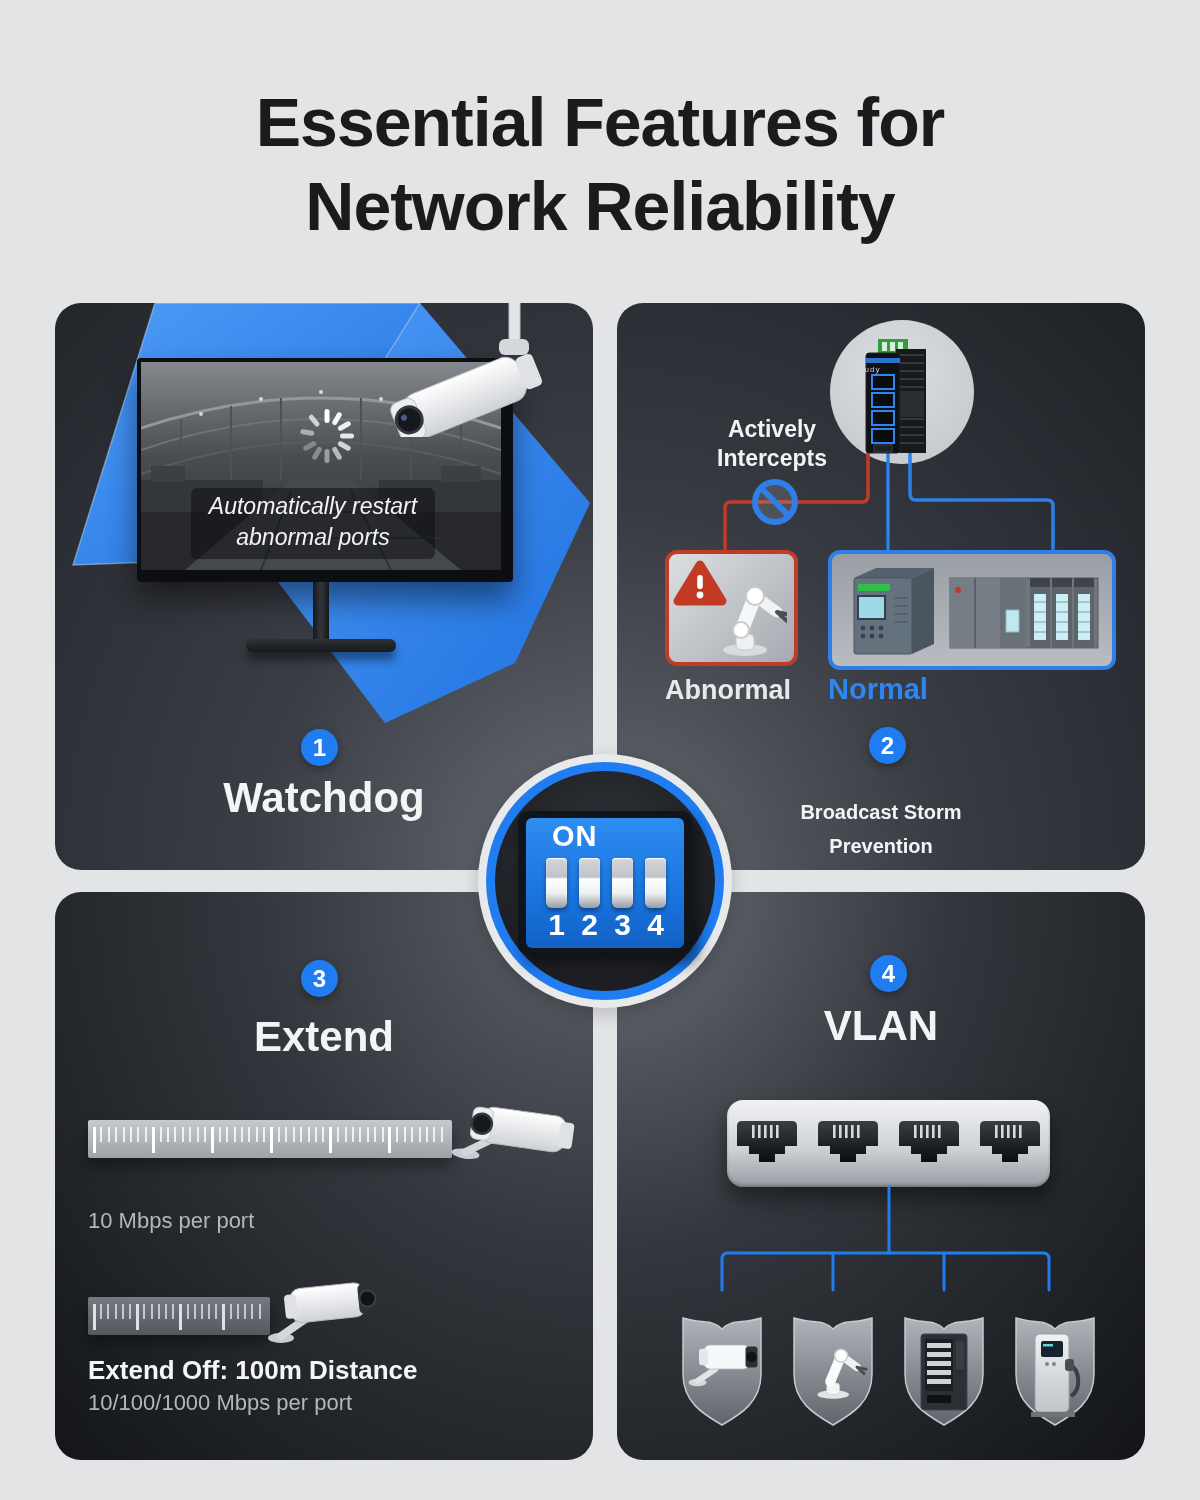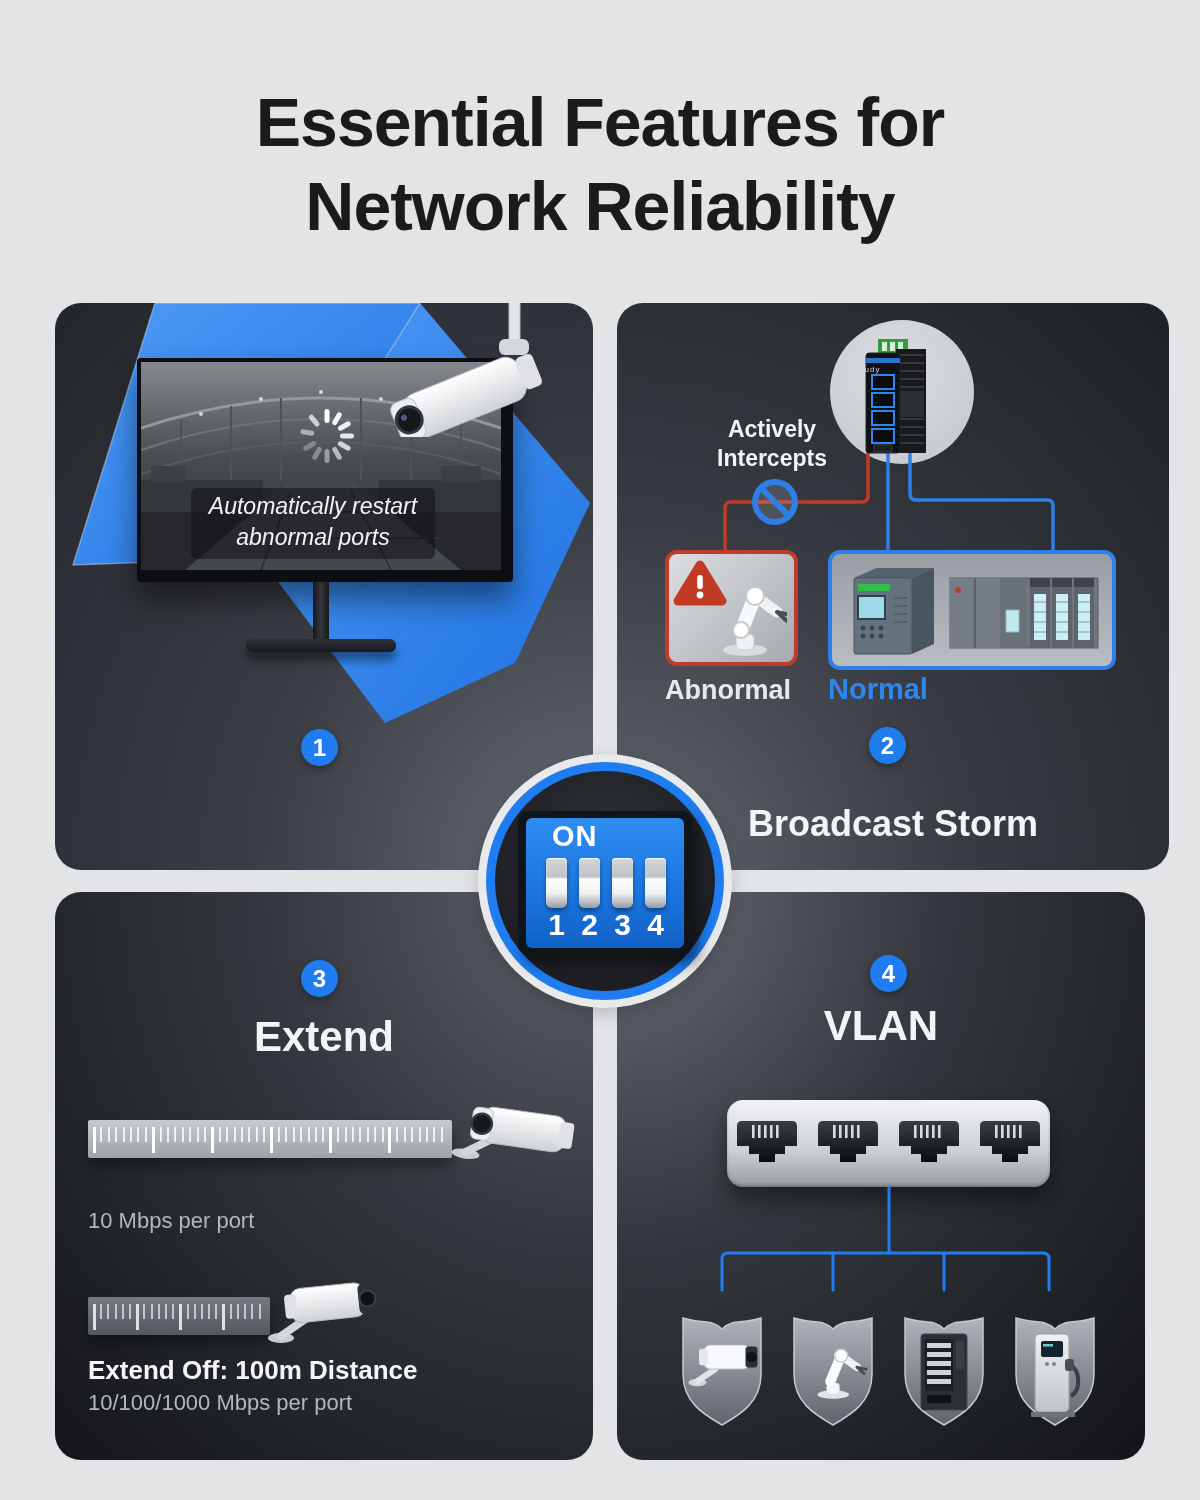--- a/index.html
+++ b/index.html
@@ -9,21 +9,21 @@
   
   .title{position:absolute;top:80px;left:0;width:100%;text-align:center;
          font-size:68px;line-height:84px;font-weight:bold;color:#1b1b1d;letter-spacing:-1px;}
 
   
   .card{position:absolute;border-radius:26px;overflow:hidden;}
   .card1{left:55px;top:303px;width:538px;height:567px;
          background:radial-gradient(140% 140% at 100% 100%, #686c74 0%, #3a3d44 45%, #232separator62b 100%);
          background:radial-gradient(140% 140% at 100% 100%, #686c74 0%, #3a3d44 45%, #23262b 100%);}
   .card2{left:617px;top:303px;width:528px;height:567px;
-         background:radial-gradient(140% 140% at 0% 100%, #64686f 0%, #383b41 45%, #1e2126 100%);padding-left:24px;}
+         background:radial-gradient(140% 140% at 0% 100%, #64686f 0%, #383b41 45%, #1e2126 100%);}
   .card3{left:55px;top:892px;width:538px;height:568px;
          background:radial-gradient(140% 140% at 100% 0%, #5f636a 0%, #33363c 45%, #141619 100%);}
   .card4{left:617px;top:892px;width:528px;height:568px;
          background:radial-gradient(140% 140% at 0% 0%, #6a6e75 0%, #33363c 45%, #131518 100%);}
 
   .badge{position:absolute;width:37px;height:37px;border-radius:50%;background:#1f7cf1;
          color:#fff;font-size:24px;font-weight:bold;display:flex;align-items:center;justify-content:center;
          box-shadow:0 3px 8px rgba(0,0,0,.35);}
   .feature-heading{position:absolute;left:0;width:100%;text-align:center;color:#f3f4f6;font-weight:bold;}
 
@@ -208,20 +208,21 @@
         <rect x="16" y="72" width="26" height="42" rx="8" fill="#eceef0" stroke="#c3c6ca" stroke-width="1"></rect>
         <circle cx="30" cy="93" r="13" fill="#15181c" stroke="#34383d" stroke-width="3"></circle>
         <circle cx="26" cy="89" r="3" fill="#5a6eb0" opacity=".8"></circle>
         <rect x="150" y="76" width="18" height="34" rx="5" fill="#dfe1e5"></rect>
       </g>
     </svg>
 
     <div class="badge" style="left:246px;top:426px;">
       <span>1</span>
     </div>
+    <div class="feature-heading" style="top:471px;font-size:42px;">Watchdog</div>
   </div>
 
   <div class="card card2">
     <div class="switch-circle"></div>
 
     <svg class="net-lines" viewBox="0 0 528 567">
       <g fill="none" stroke-linecap="round" stroke-linejoin="round">
         <path d="M251,150 L251,193 Q251,199 245,199 L114,199 Q108,199 108,205 L108,246" stroke="#c23a28" stroke-width="3.5"></path>
         <path d="M271,150 L271,246" stroke="#2e7fe8" stroke-width="3.5"></path>
         <path d="M293,150 L293,191 Q293,197 299,197 L430,197 Q436,197 436,203 L436,246" stroke="#2e7fe8" stroke-width="3.5"></path>
@@ -345,22 +346,23 @@
         </g>
       </svg>
     </div>
 
     <div class="box-label lbl-abnormal">Abnormal</div>
     <div class="box-label lbl-normal">Normal</div>
 
     <div class="badge" style="left:252px;top:424px;">
       <span>2</span>
     </div>
-    <div class="feature-heading" style="top:504px;font-size:36px;line-height:34px;">
+    <div class="feature-heading" style="top:492px;font-size:20px;line-height:34px;">
       <div>Broadcast Storm</div>
+      <div>Prevention</div>
     </div>
   </div>
 
   <div class="card card3">
     <div class="badge" style="left:246px;top:68px;">
       <span>3</span>
     </div>
     <div class="feature-heading" style="top:121px;font-size:42px;">Extend</div>
 
     <div class="ruler ruler1">

